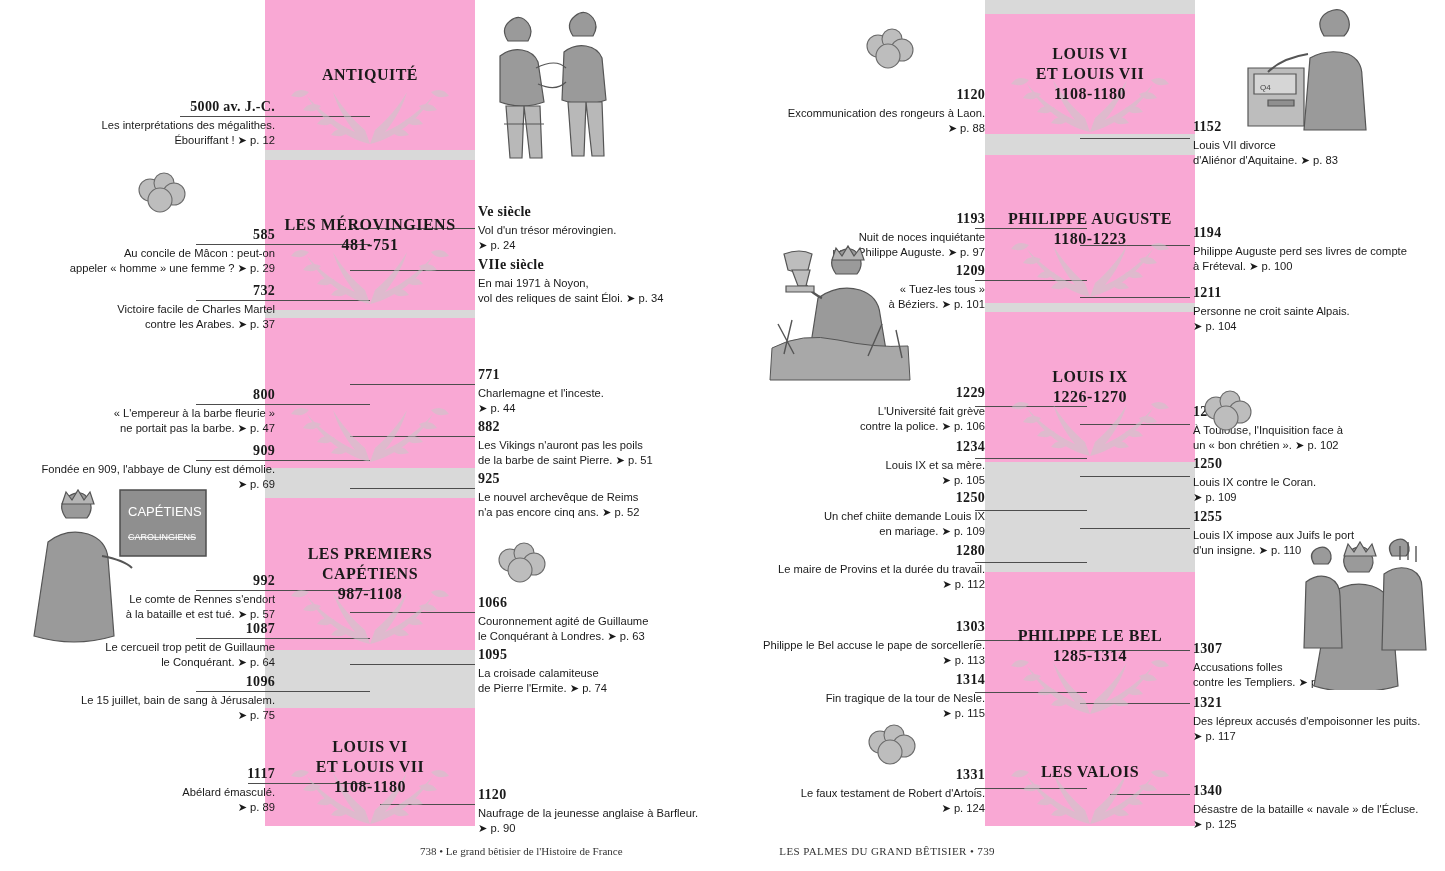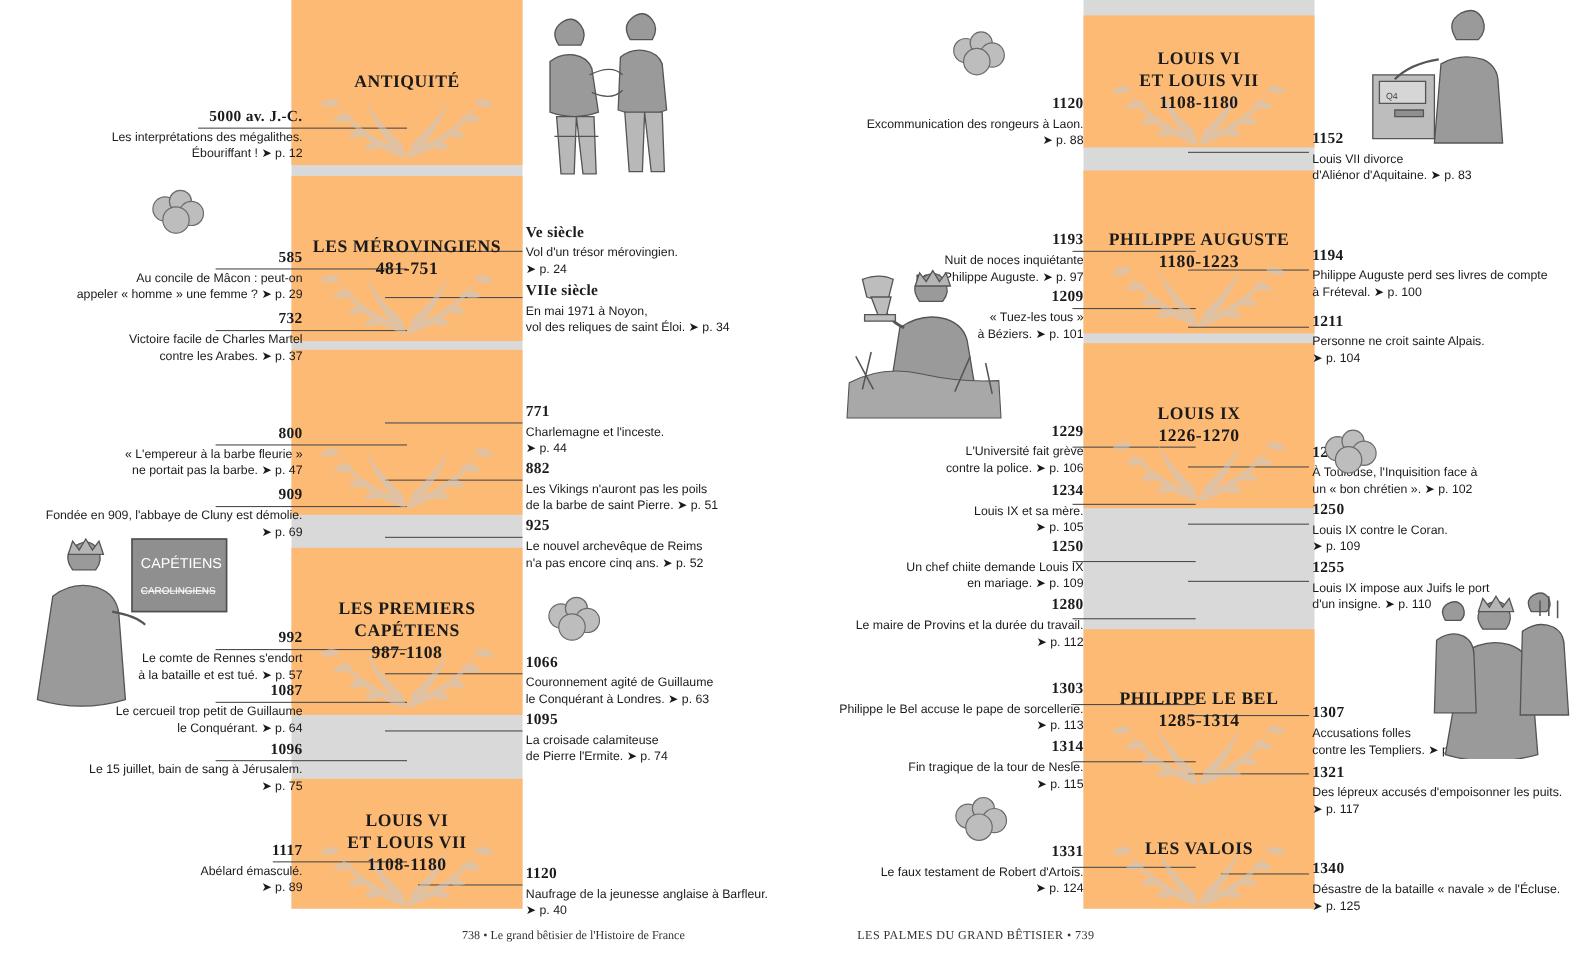--- a/index.html
+++ b/index.html
@@ -24,21 +24,21 @@
     width: 210px;
     background: #d9d9d9;
   }
   .band-left  { left: 265px; top: 0; height: 826px; }
   .band-right { left: 985px; top: 0; height: 826px; }
 
   
   .era {
     position: absolute;
     width: 210px;
-    background: #fdba74;
+    background: #f9a8d4;
     display: flex;
     align-items: center;
     justify-content: center;
     text-align: center;
   }
   .era .era-title {
     position: relative;
     z-index: 3;
     font-family: "Liberation Serif", serif;
     font-weight: bold;
@@ -282,21 +282,21 @@
   <div class="entry left-al" style="left:478px; top:646px; width:215px;">
     <span class="year">1095</span>
     <span class="txt" style="white-space:pre-line">La croisade calamiteuse
 de Pierre l'Ermite. ➤ p. 74</span>
   </div>
 
   <div class="lead" style="left:380px; top:804px; width:95px;"></div>
   <div class="entry left-al" style="left:478px; top:786px; width:235px;">
     <span class="year">1120</span>
     <span class="txt" style="white-space:pre-line">Naufrage de la jeunesse anglaise à Barfleur.
-➤ p. 40</span>
+➤ p. 90</span>
   </div>
 
   <div class="illu" style="left:478px; top:6px;">
     <svg width="135" height="165" viewBox="0 0 135 165">
       <g fill="#9a9a9a" stroke="#555" stroke-width="1.2">
         <path d="M30 35 q-8-12 2-20 q10-8 18 2 q6 8 0 18 z"></path>
         <path d="M22 50 q10-8 22-6 q12 2 16 12 l6 40 q-22 8 -44 0 z"></path>
         <path d="M28 100 l4 52 h12 l2-52 z M46 100 l6 52 h12 l-2-52 z" fill="#b8b8b8"></path>
         <path d="M95 30 q-8-12 2-20 q10-8 18 2 q6 8 0 18 z"></path>
         <path d="M86 46 q10-8 22-6 q12 2 16 12 l4 42 q-22 8 -44 0 z"></path>

